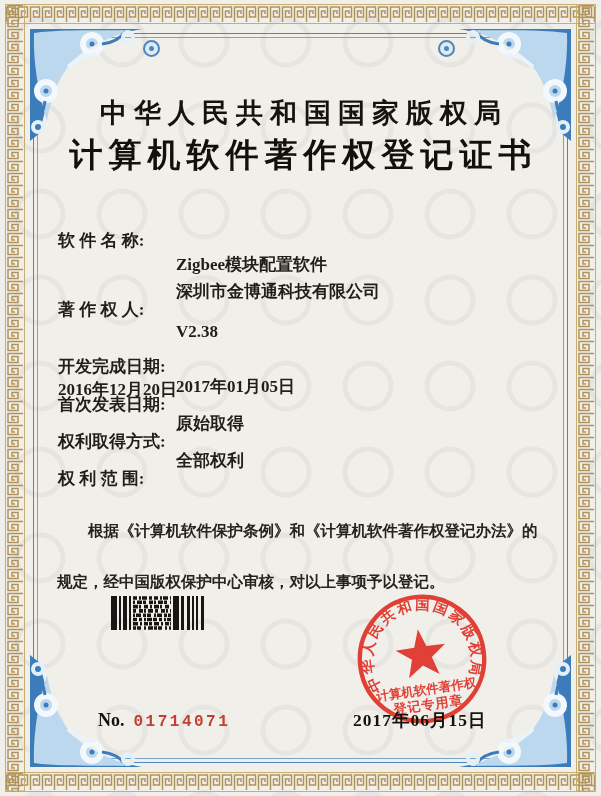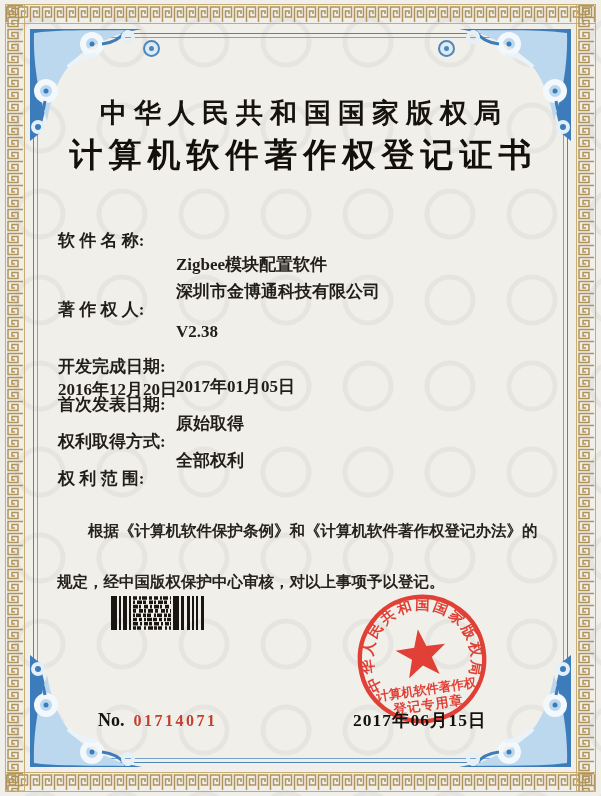--- a/index.html
+++ b/index.html
@@ -55,21 +55,21 @@
   
   .barcode { position:absolute; left:111px; top:596px; }
   
   .seal { position:absolute; left:354px; top:591px; width:136px; height:136px;
     transform:rotate(-8deg); opacity:0.93; z-index:3; }
   .seal svg { display:block; width:100%; height:100%; overflow:visible; }
   
   .issue-date { position:absolute; left:353px; top:708px; font-size:17.5px; font-weight:bold;
     letter-spacing:1px; color:#15120d; z-index:5; }
   .serial { position:absolute; left:98px; top:710px; font-size:18px; font-weight:bold; color:#15120d; }
-  .serial .num { color:#c2402f; font-family:Liberation Serif, serif; font-size:16px;
+  .serial .num { color:#c2402f; font-family:Liberation Mono, monospace; font-size:16px;
     letter-spacing:2.5px; margin-left:9px; font-weight:bold; }
 </style>
 </head>
 <body>
 
 <div class="page">
 
   <div class="gk gk-top">
     <svg preserveAspectRatio="none">
       <defs>

